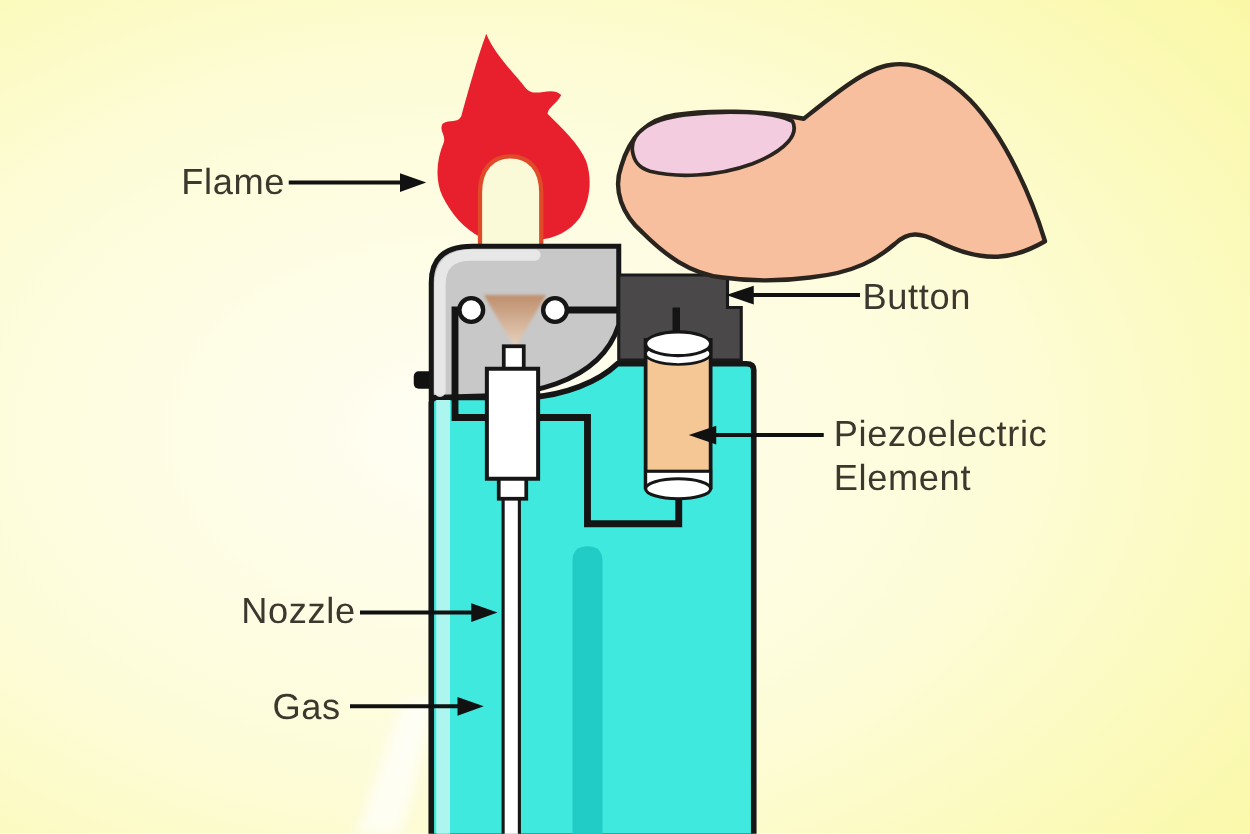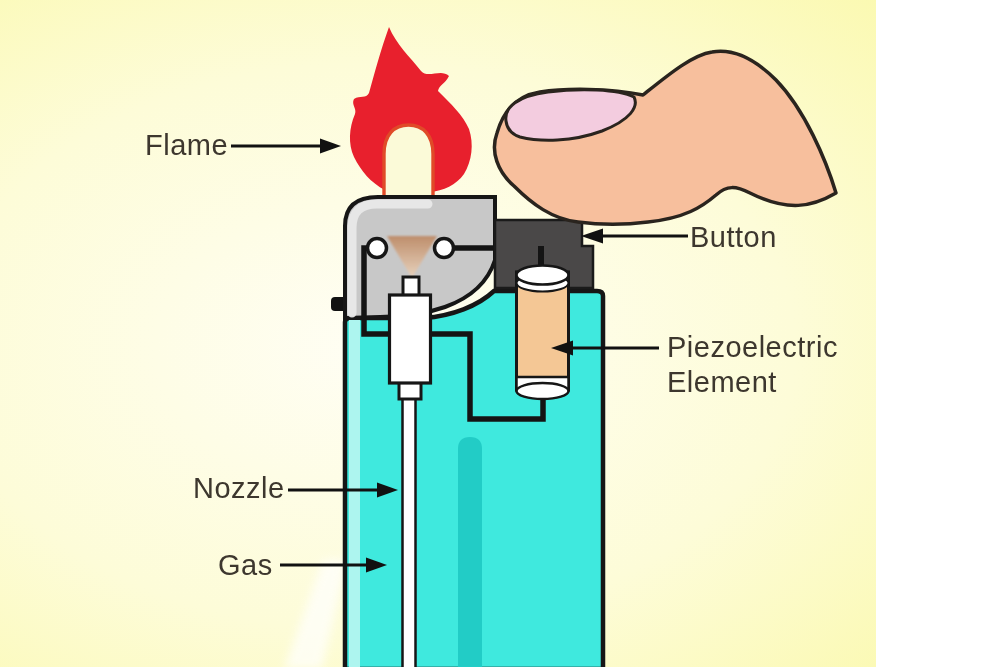--- a/index.html
+++ b/index.html
@@ -1,17 +1,17 @@
 <!DOCTYPE html>
 <html><head>
 <meta charset="utf-8">
 <style>
   html,body{margin:0;padding:0;background:#fff;}
   .stage{
-    position:relative;width:876px;height:667px;overflow:hidden;
+    position:relative;width:1000px;height:667px;overflow:hidden;
     font-family:"Liberation Sans", sans-serif;
   }
   .stage svg{display:block;}
   text.lbl{
     font-family:"Liberation Sans", sans-serif;
     font-size:29px;
     letter-spacing:0.5px;
     fill:#3D372E;
   }
 </style>

